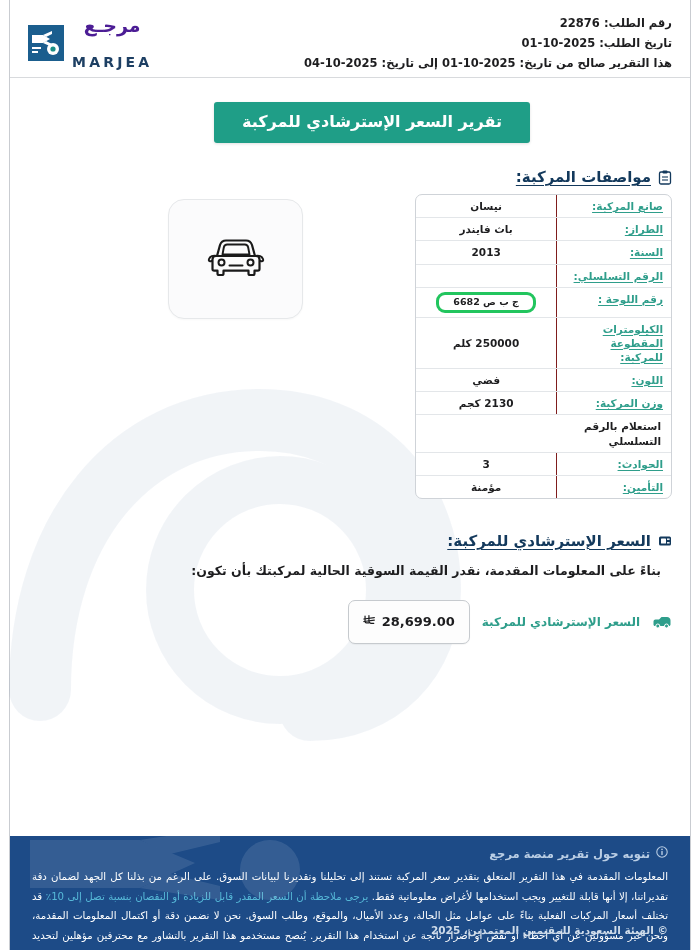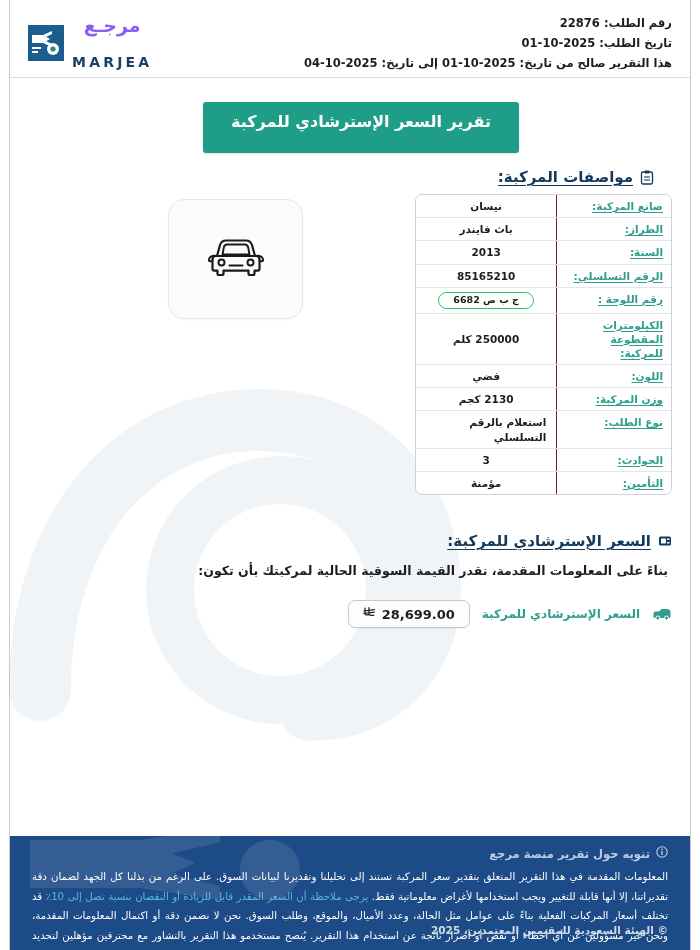--- a/index.html
+++ b/index.html
@@ -29,31 +29,31 @@
     display:flex;align-items:flex-start;justify-content:space-between;
     border-bottom:1px solid #d8dadd;
     box-sizing:border-box;
     padding:14px 18px 0 18px;
   }
   .hdr-meta{direction:rtl;text-align:right;font-size:11.5px;color:#1d1d1f;line-height:1.72;font-weight:700;}
   .hdr-meta .ln{white-space:nowrap;}
   .hdr-meta .num{font-weight:700;text-align:right;}
   .logo{display:flex;align-items:center;gap:8px;padding-top:2px;}
   .logo-txt{direction:rtl;text-align:center;line-height:1;}
-  .logo-ar{font-size:19px;font-weight:700;color:#8b5cf6;letter-spacing:2px;}
+  .logo-ar{font-size:19px;font-weight:700;color:#4c1d95;letter-spacing:2px;}
   .logo-en{font-size:14px;font-weight:700;color:#1d3f63;letter-spacing:3.2px;margin-top:20px;}
   .logo-mark{width:36px;height:36px;background:#1b5e8e;border-radius:2px;position:relative;display:block;}
 
   
   .banner{
-    position:absolute;top:102px;left:203px;
+    position:absolute;top:102px;left:214px;
     background:#1f9e87;
     color:#fff;
     font-size:16px;font-weight:700;
-    padding:10px 28px 22px 28px;
+    padding:10px 28px 12px 28px;
     border-radius:3px;
     direction:rtl;
     box-shadow:0 1px 3px rgba(0,0,0,.12);
   }
 
   
   .watermark{
     position:absolute;left:-20px;top:330px;
     width:560px;height:420px;
     opacity:.055;
@@ -64,21 +64,21 @@
   
   .sec-head{
     position:absolute;direction:rtl;
     display:flex;align-items:center;gap:7px;
     font-size:15px;font-weight:700;color:#13395c;
     text-decoration:underline;
     text-underline-offset:3px;
   }
   .sec-head .ic{display:inline-flex;align-items:center;text-decoration:none;}
 
-  #specs-head{top:168px;right:46px;}
+  #specs-head{top:168px;right:28px;}
   #price-head{top:532px;right:28px;}
 
   
   .spec-table{
     position:absolute;top:194px;right:28px;
     width:255px;
     border:1px solid #cfd3d8;
     border-radius:7px;
     overflow:hidden;
     background:#fff;
@@ -98,57 +98,57 @@
   }
   .spec-val{
     width:55%;box-sizing:border-box;
     padding:4px 10px;
     color:#1d1d1f;font-weight:700;
     line-height:1.35;
     display:flex;align-items:center;justify-content:center;
   }
   .plate{
     display:inline-block;
-    border:1px solid #22c55e;
+    border:3px solid #22c55e;
     border-radius:9px;
     padding:1px 14px;
     font-size:9.5px;font-weight:700;
     letter-spacing:.5px;
     background:#fff;
   }
 
   
   .car-box{
     position:absolute;top:199px;left:168px;
     width:133px;height:118px;
     background:#fbfbfc;
     border:1px solid #e6e8ea;
     border-radius:16px;
     display:flex;align-items:center;justify-content:center;
     box-shadow:0 1px 2px rgba(0,0,0,.03);
   }
 
   
   .price-desc{
-    position:absolute;top:563px;right:32px;
+    position:absolute;top:563px;right:39px;
     direction:rtl;text-align:right;
     font-size:12.5px;color:#1d1d1f;font-weight:700;
   }
   .price-row{
     position:absolute;top:600px;right:28px;
     direction:rtl;display:flex;align-items:center;gap:12px;
   }
   .price-ic{display:inline-flex;align-items:center;}
   .price-label{font-size:12px;font-weight:700;color:#2f9e8b;}
   .price-chip{
     border:1px solid #c6cace;border-radius:7px;
     background:#fdfdfd;
-    padding:5px 14px;
+    padding:13px 14px;
     font-size:13px;font-weight:700;color:#1d1d1f;
-    display:flex;align-items:flex-end;gap:6px;
+    display:flex;align-items:flex-start;gap:6px;
     direction:ltr;
     box-shadow:0 1px 1px rgba(0,0,0,.04);
   }
   .riyal{display:inline-block;}
 
   
   .footer{
     position:absolute;left:10px;right:10px;bottom:0;top:798px;
     background:#1d4b87;
     color:#ffffff;
@@ -247,42 +247,40 @@
     <div class="spec-row">
       <div class="spec-key">الطراز:</div>
       <div class="spec-val">باث فايندر</div>
     </div>
     <div class="spec-row">
       <div class="spec-key">السنة:</div>
       <div class="spec-val">2013</div>
     </div>
     <div class="spec-row">
       <div class="spec-key">الرقم التسلسلي:</div>
-      <div class="spec-val">85165210</div>
     </div>
     <div class="spec-row">
       <div class="spec-key">رقم اللوحة :</div>
       <div class="spec-val">
         <span class="plate">ج ب ص  6682</span>
       </div>
     </div>
     <div class="spec-row">
       <div class="spec-key">الكيلومترات المقطوعة للمركبة:</div>
       <div class="spec-val">250000 كلم</div>
     </div>
     <div class="spec-row">
       <div class="spec-key">اللون:</div>
       <div class="spec-val">فضي</div>
     </div>
     <div class="spec-row">
       <div class="spec-key">وزن المركبة:</div>
       <div class="spec-val">2130 كجم</div>
     </div>
     <div class="spec-row">
-      <div class="spec-key">نوع الطلب:</div>
       <div class="spec-val">استعلام بالرقم التسلسلي</div>
     </div>
     <div class="spec-row">
       <div class="spec-key">الحوادث:</div>
       <div class="spec-val">3</div>
     </div>
     <div class="spec-row">
       <div class="spec-key">التأمين:</div>
       <div class="spec-val">مؤمنة</div>
     </div>

